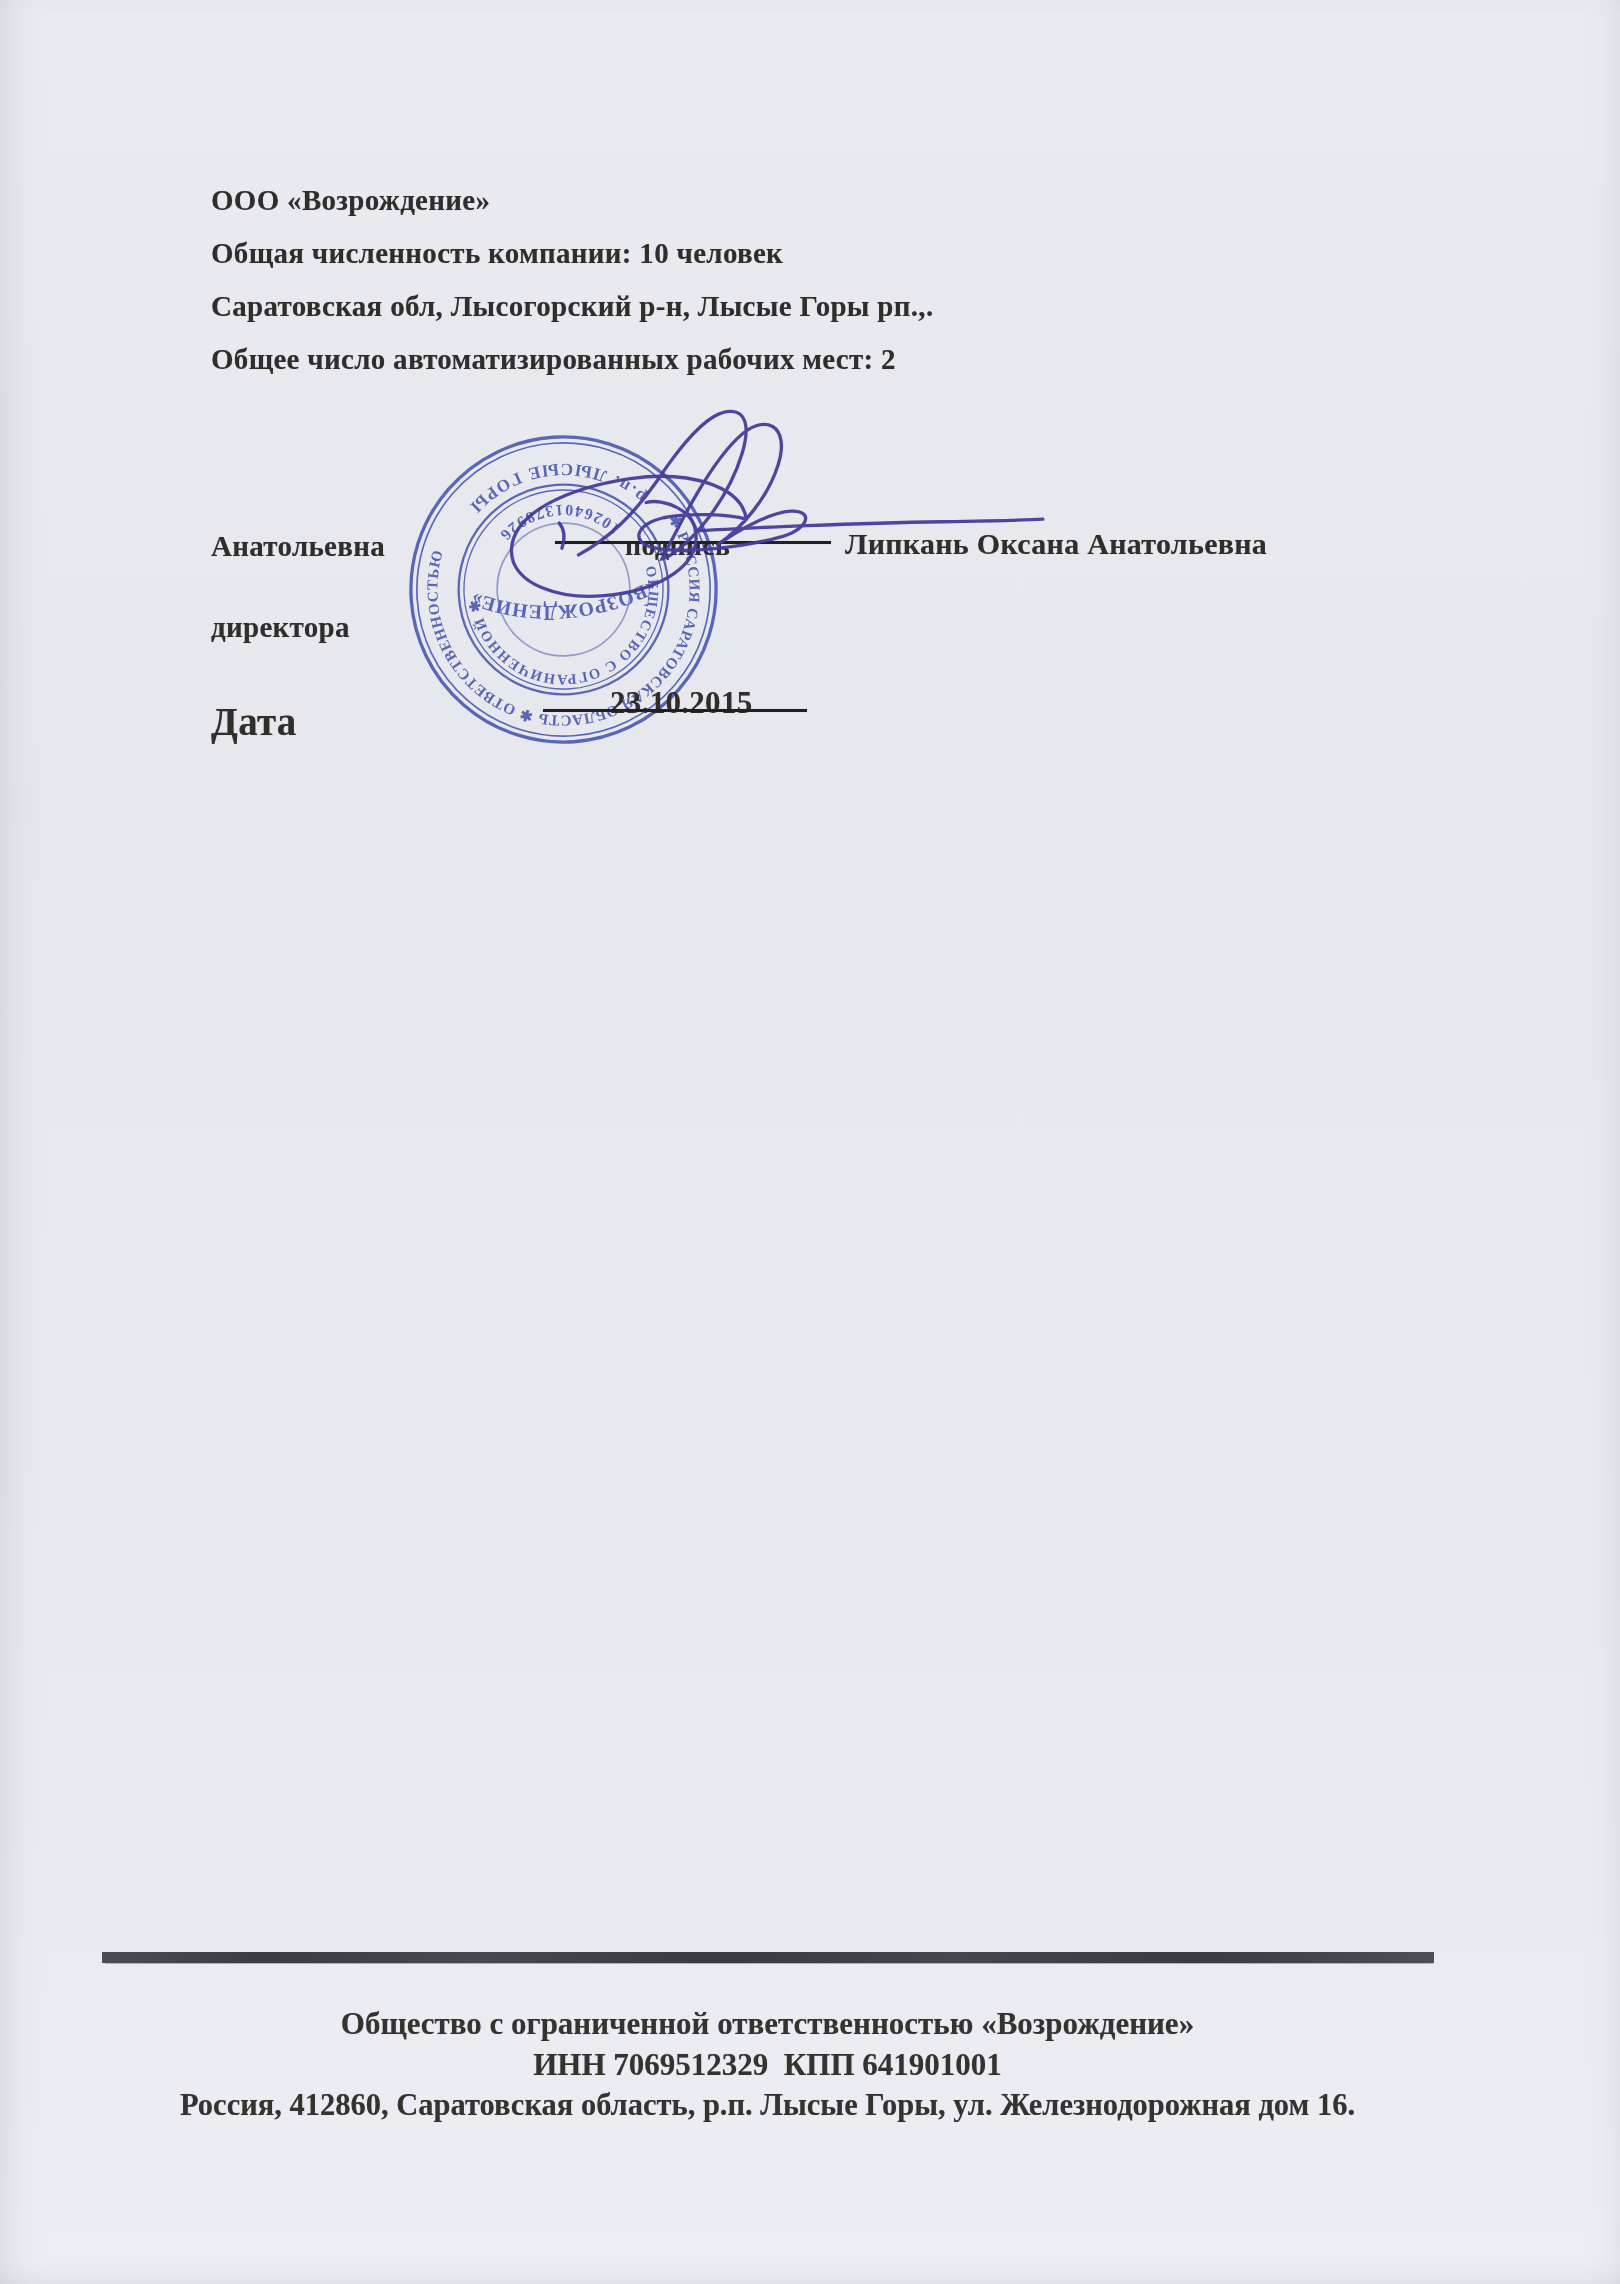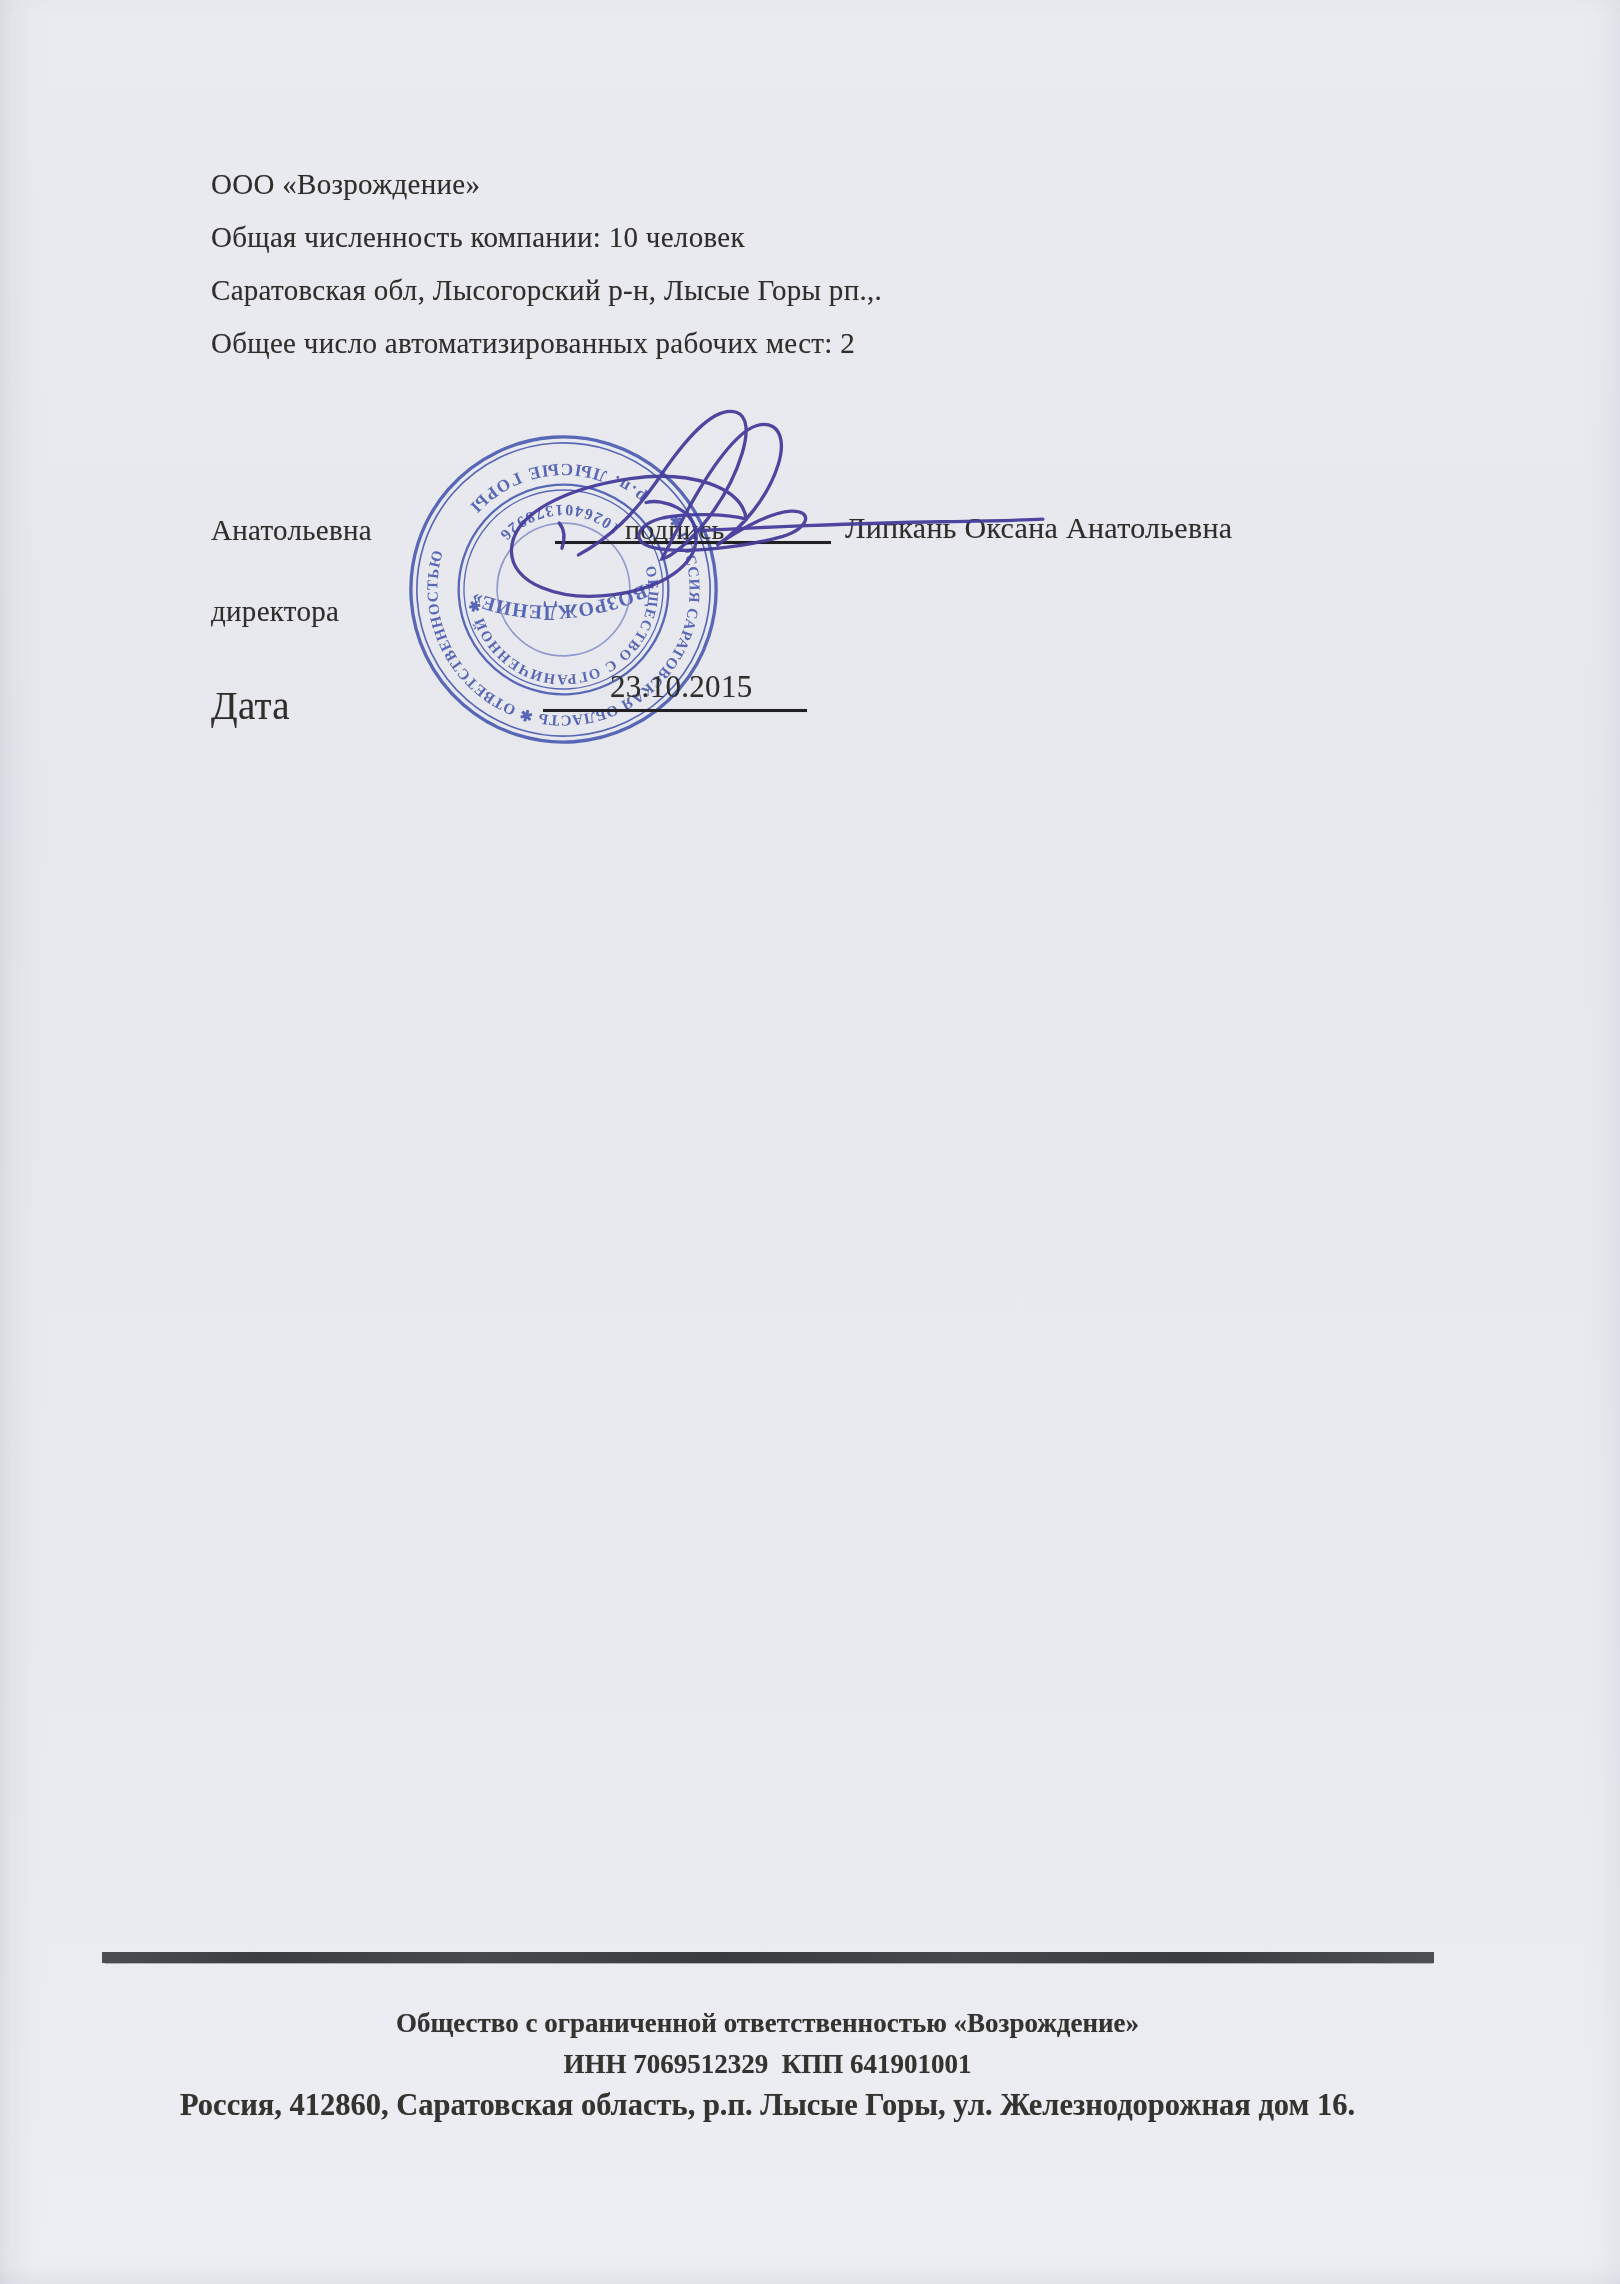--- a/index.html
+++ b/index.html
@@ -6,31 +6,31 @@
   html,body{margin:0;padding:0;background:#555;}
   .page{
     position:relative;
     width:1620px;height:2284px;
     background:linear-gradient(180deg,#eaebf0 0%,#e7e8ee 35%,#e9eaef 70%,#edeef3 100%);
     box-shadow:inset 30px 0 46px -36px rgba(110,115,135,.28), inset -23px 0 46px -36px rgba(110,115,135,.22), inset 0 -16.6px 33px -26.5px rgba(150,155,170,.35);
     overflow:hidden;
     font-family:"Liberation Serif","DejaVu Serif",serif;
     color:#2f2e2b;
   }
-  .txt{position:absolute;font-weight:normal;letter-spacing:0.3px;white-space:pre;text-shadow:0 0 0.7px rgba(47,46,43,.35);}
+  .txt{position:absolute;font-weight:bold;letter-spacing:0.3px;white-space:pre;text-shadow:0 0 0.7px rgba(47,46,43,.35);margin-top:16px;}
   .body-line{font-size:29px;line-height:37px;}
   .rule{position:absolute;background:#201f24;box-shadow:0 0 0.7px rgba(0,0,0,.5);}
   .footer-bar{
     position:absolute;left:102px;top:1952px;width:1332px;height:11.3px;
     background:linear-gradient(90deg,#4a4d52,#3a3d41 12%,#46494e 28%,#383b3f 46%,#44474c 64%,#393c40 82%,#4c4f54);
     box-shadow:0 0.7px 0.7px rgba(0,0,0,.25);
   }
   .footer{position:absolute;left:100px;top:2003px;width:1335px;text-align:center;}
   .footer div{font-weight:bold;white-space:pre;line-height:41px;color:#343330;text-shadow:0 0 0.7px rgba(40,40,38,.35);}
-  .f-s{font-size:27px;}
+  .f-s{font-size:31px;}
   .f-l{font-size:30.5px;}
   .stamp-svg{position:absolute;left:391px;top:417px;filter:blur(0.3px);opacity:.92;}
   .sig-svg{position:absolute;left:0;top:0;filter:blur(0.3px);}
 </style>
 </head>
 <body>
 
 <div class="page">
 
   <svg class="stamp-svg" width="345" height="345" viewBox="0 0 520 520">

